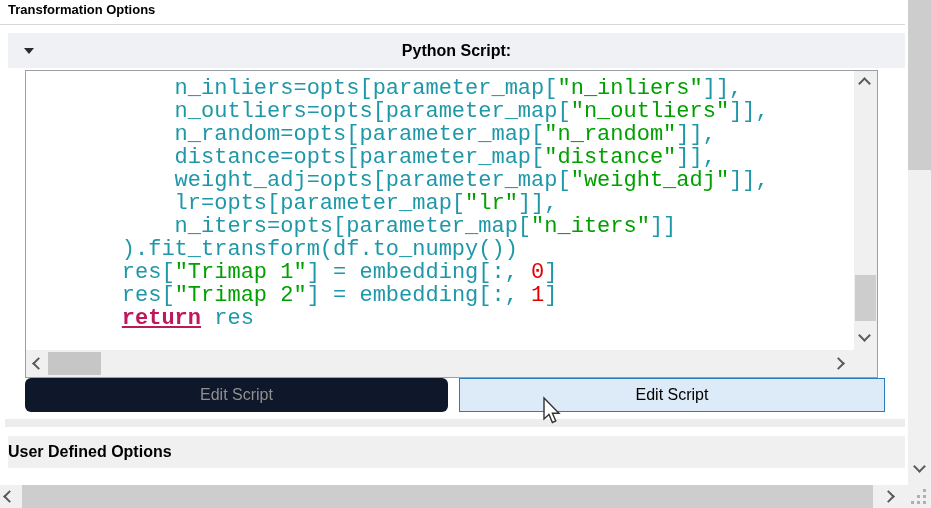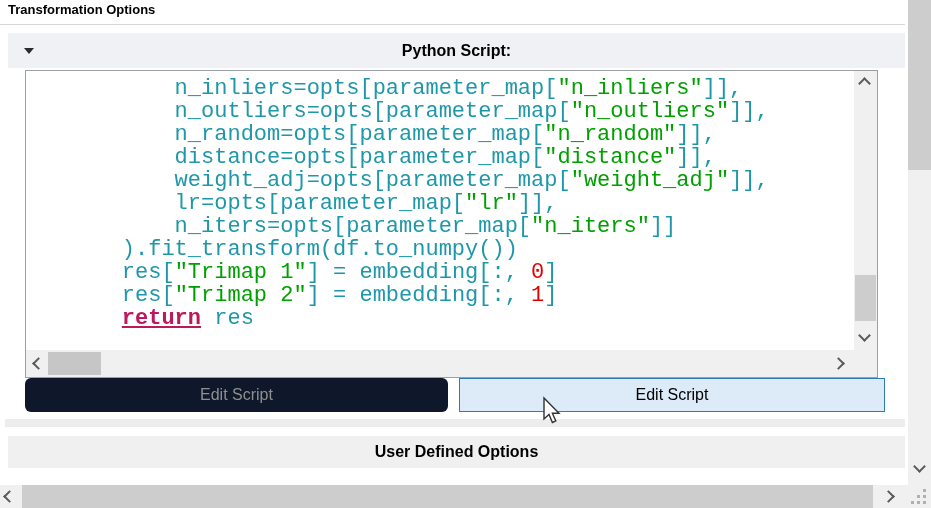--- a/index.html
+++ b/index.html
@@ -52,21 +52,21 @@
   
   #edit-btn { left:25px; top:378px; width:423px; height:34px; background:#0f172a;
               color:#8f8f8f; font-size:16px; text-align:center; line-height:34px;border-radius:6px; }
   #save-btn { left:459px; top:378px; width:426px; height:34px; background:#ddeaf7;
               border:1px solid #2c7cba; color:#000; font-size:16px; text-align:center;
               line-height:32px; cursor:pointer; }
 
   
   #separator { left:5px; top:419px; width:900px; height:8px; background:#ededed; }
   #user-band { left:8px; top:436px; width:897px; height:32px; background:#f0f0f0; }
-  #user-label { left:0; top:0; width:100%; height:32px; line-height:32px; text-align:center;
+  #user-label { left:0; top:0; width:100%; height:32px; line-height:32px; 
                 font-size:16px; font-weight:bold; color:#000; }
 
   
   #win-hscroll { left:0; top:485px; width:905px; height:23px; background:#f0f0f0; }
   #win-hthumb  { left:22px; top:0; width:851px; height:23px; background:#cdcdcd; }
   #win-vscroll { left:908px; top:0; width:23px; height:485px; background:#f0f0f0; }
   #win-vthumb  { left:0; top:0; width:23px; height:170px; background:#cdcdcd; }
   #resize-grip { left:905px; top:485px; width:26px; height:23px; background:#f0f0f0; }
 </style>
 </head>

